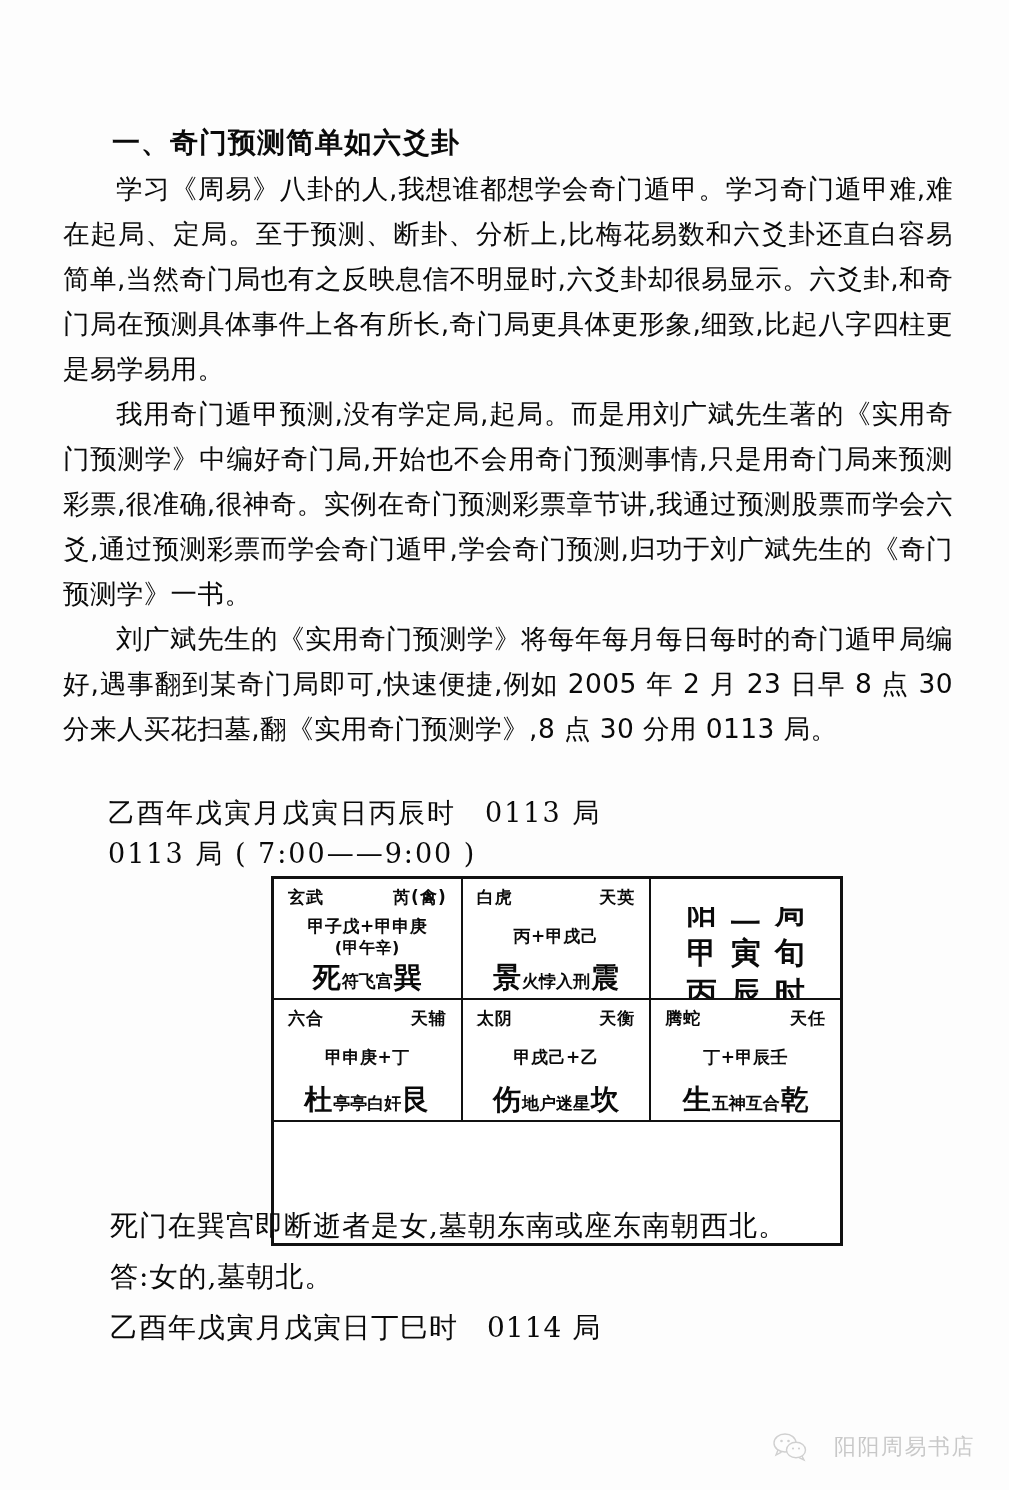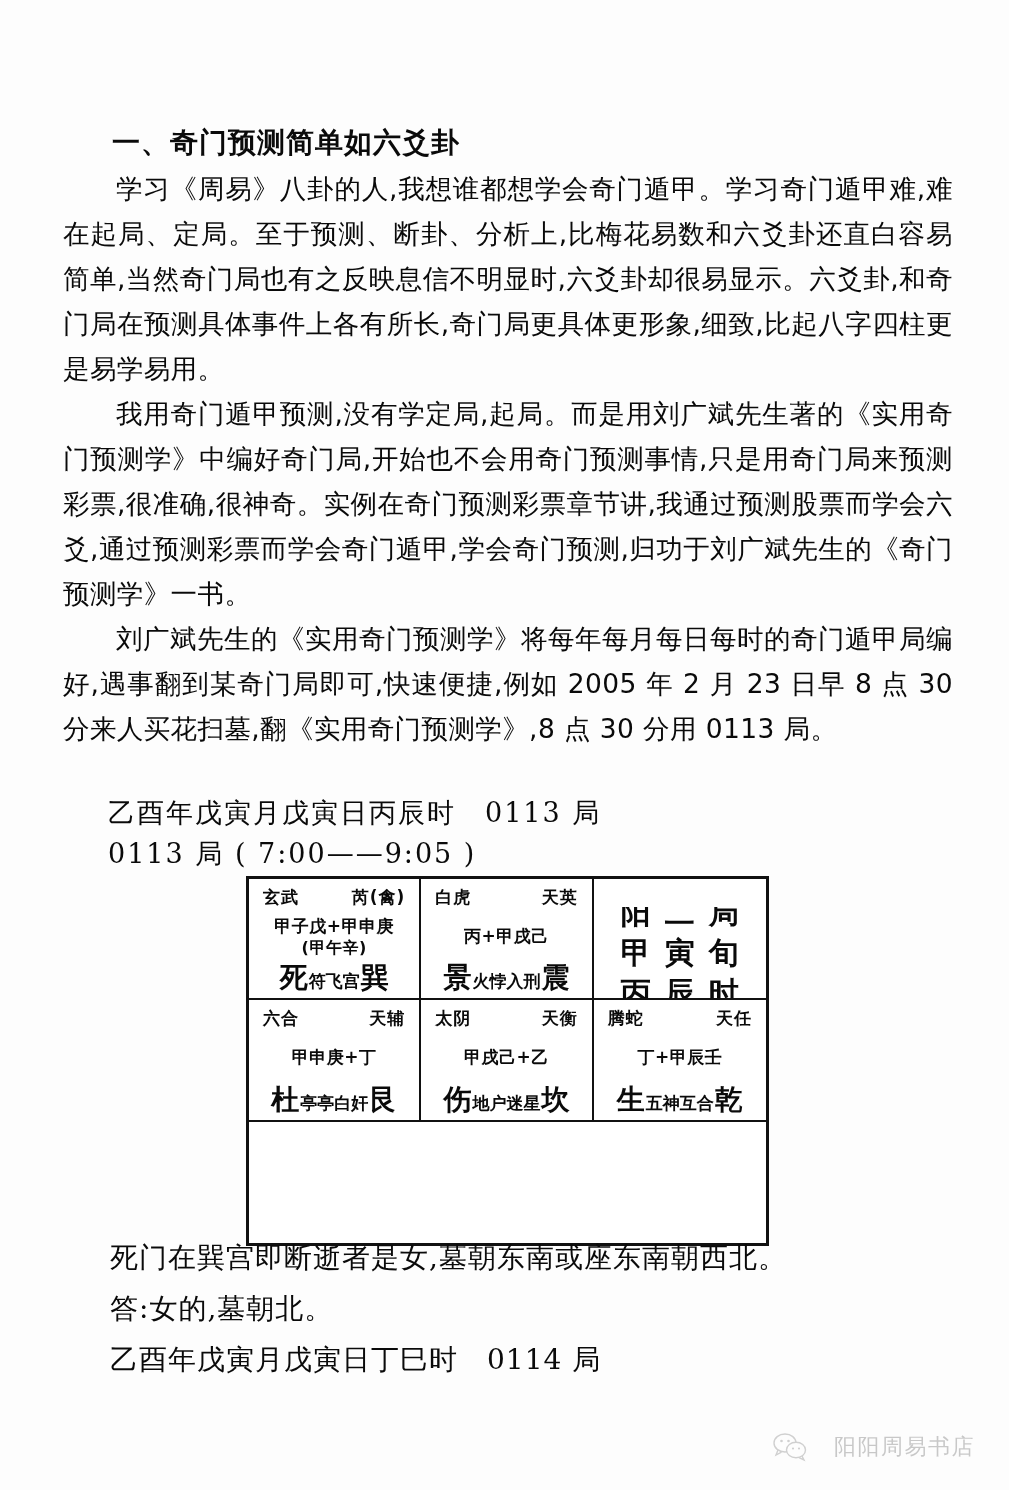--- a/index.html
+++ b/index.html
@@ -64,23 +64,23 @@
     font-size: 27px;
     line-height: 41px;
     letter-spacing: 2px;
     white-space: nowrap;
     font-family: "DejaVu Serif", "Liberation Serif", serif;
   }
 
   
   .grid-wrap {
     position: absolute;
-    left: 246px;
+    left: 271px;
     top: 876px;
-    width: 523px;
+    width: 572px;
     height: 370px;
     border: 3px solid #111;
     box-sizing: border-box;
     background: #fff;
   }
   .grid {
     display: grid;
     grid-template-columns: 1fr 1fr 1fr;
     grid-template-rows: 1fr 1fr 1fr;
     width: 100%;
@@ -156,21 +156,21 @@
     letter-spacing: 14px;
     text-indent: 14px;
     line-height: 36px;
     font-family: "DejaVu Sans", "Liberation Sans", sans-serif;
   }
 
   
   .post-grid {
     position: absolute;
     left: 110px;
-    top: 1232px;
+    top: 1200px;
     width: 830px;
   }
   .post-line {
     font-size: 28px;
     line-height: 51px;
     letter-spacing: 1px;
     white-space: nowrap;
     font-family: "DejaVu Serif", "Liberation Serif", serif;
   }
 
@@ -200,21 +200,21 @@
   <div class="heading">一、奇门预测简单如六爻卦</div>
 
   <div class="body-block">
     <p class="para">学习《周易》八卦的人,我想谁都想学会奇门遁甲。学习奇门遁甲难,难在起局、定局。至于预测、断卦、分析上,比梅花易数和六爻卦还直白容易简单,当然奇门局也有之反映息信不明显时,六爻卦却很易显示。六爻卦,和奇门局在预测具体事件上各有所长,奇门局更具体更形象,细致,比起八字四柱更是易学易用。</p>
     <p class="para">我用奇门遁甲预测,没有学定局,起局。而是用刘广斌先生著的《实用奇门预测学》中编好奇门局,开始也不会用奇门预测事情,只是用奇门局来预测彩票,很准确,很神奇。实例在奇门预测彩票章节讲,我通过预测股票而学会六爻,通过预测彩票而学会奇门遁甲,学会奇门预测,归功于刘广斌先生的《奇门预测学》一书。</p>
     <p class="para">刘广斌先生的《实用奇门预测学》将每年每月每日每时的奇门遁甲局编好,遇事翻到某奇门局即可,快速便捷,例如 2005 年 2 月 23 日早 8 点 30 分来人买花扫墓,翻《实用奇门预测学》,8 点 30 分用 0113 局。</p>
   </div>
 
   <div class="pre-grid">
     <div class="pre-line">乙酉年戊寅月戊寅日丙辰时　0113 局</div>
-    <div class="pre-line">0113 局 ( 7:00——9:05 )</div>
+    <div class="pre-line">0113 局 ( 7:00——9:00 )</div>
   </div>
 
   <div class="grid-wrap">
     <div class="grid">
 
       <div class="cell">
         <div class="cell-row1">
           <span>玄武</span>
           <span>芮(禽)</span>
         </div>

